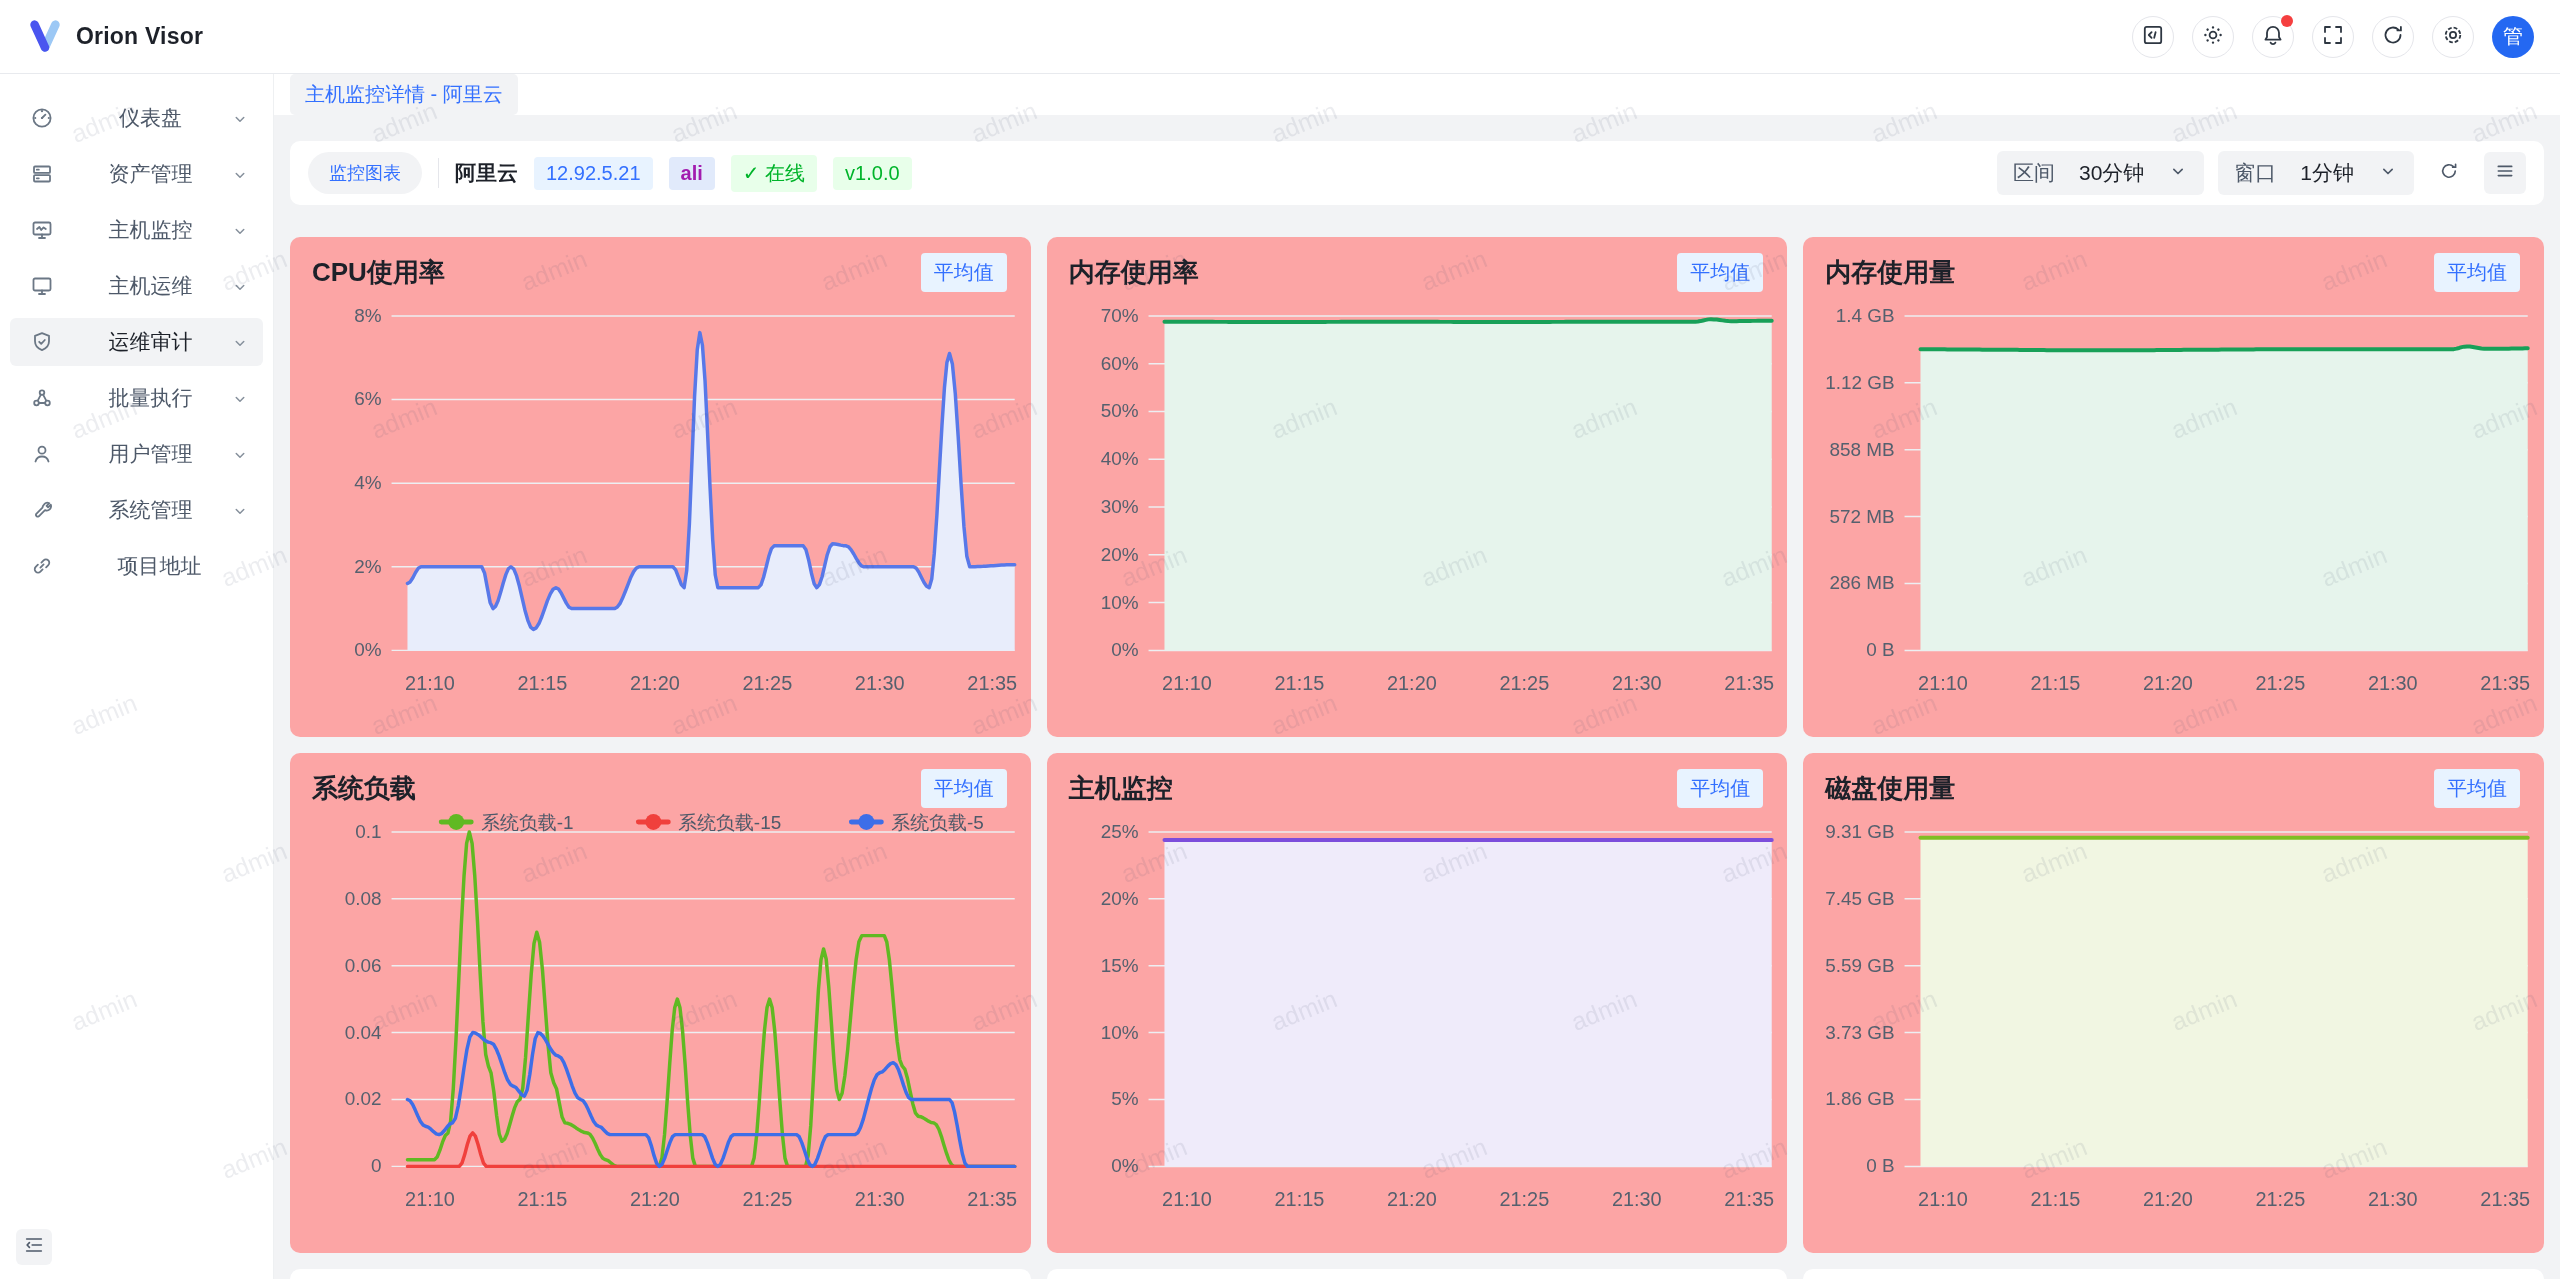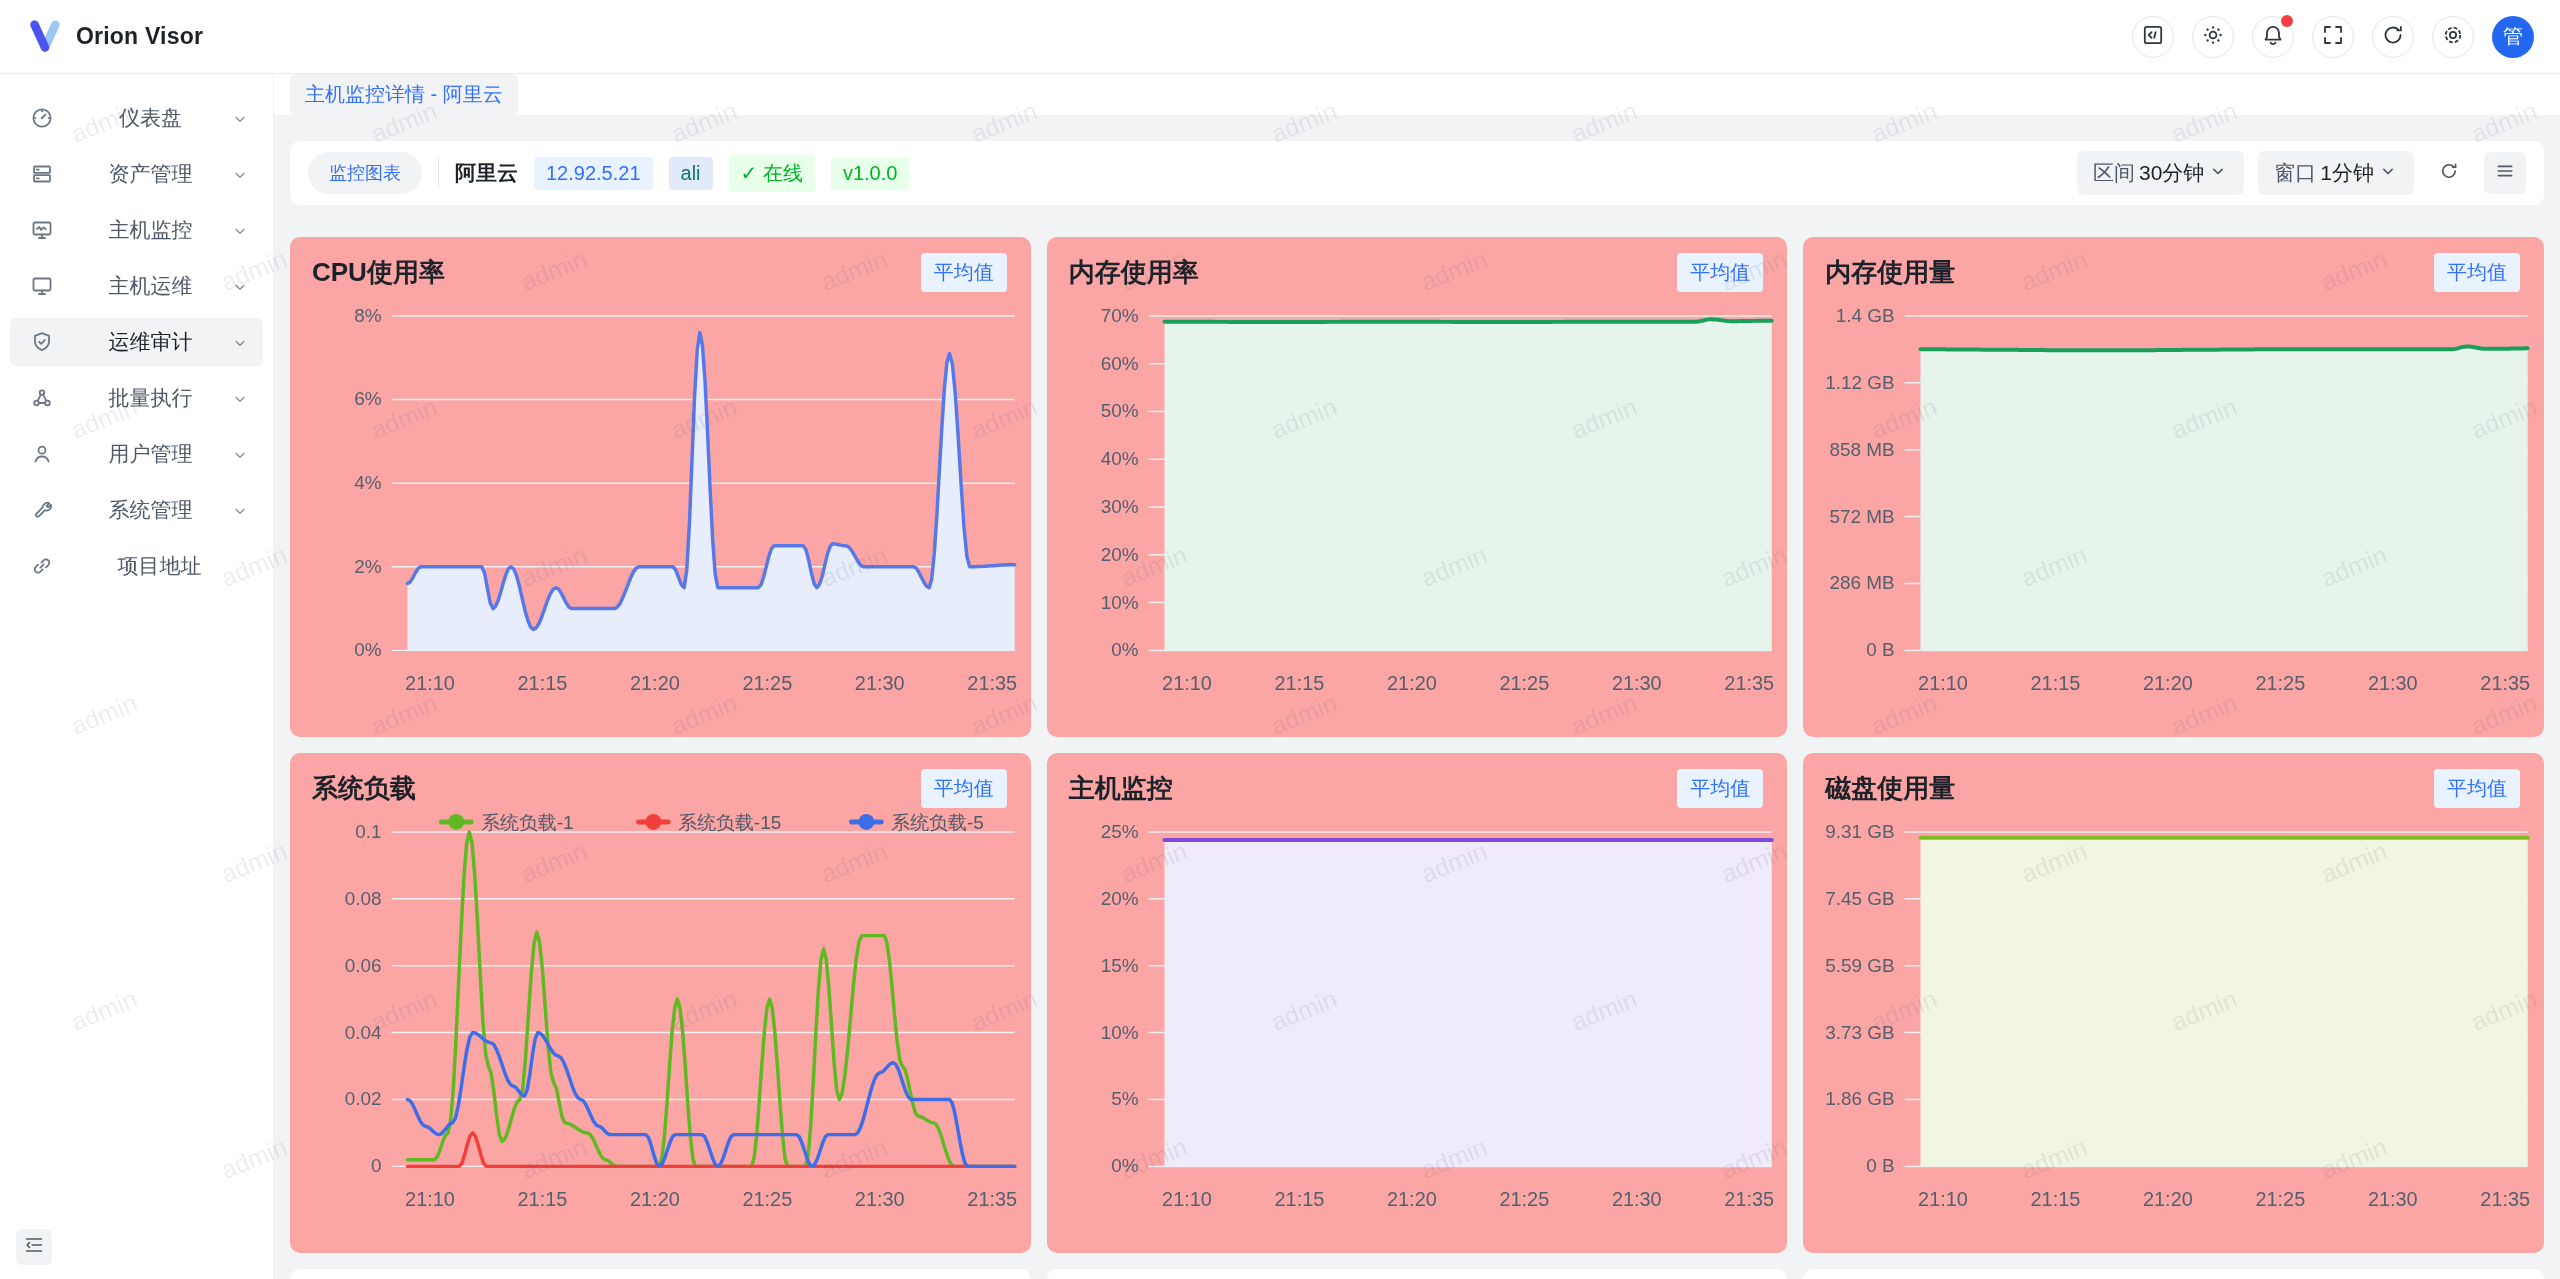--- a/index.html
+++ b/index.html
@@ -41,24 +41,24 @@
 
   
   .title-card { height:64px; background:#fff; border-radius:10px; display:flex; align-items:center;
     justify-content:space-between; padding:0 18px; }
   .tc-left { display:flex; align-items:center; gap:16px; }
   .chart-tab-pill { background:#f2f3f5; color:#3370ff; font-size:18px; padding:9px 21px; border-radius:22px; cursor:pointer; }
   .vdiv { width:1px; height:30px; background:#e5e6eb; }
   .host-name { font-size:21px; font-weight:700; }
   .tag { font-size:20px; padding:5px 12px; border-radius:4px; white-space:nowrap; }
   .tag-blue { background:#e8f3ff; color:#3370ff; }
-  .tag-periwinkle { background:#e1eafb; color:#0f766e; }
+  .tag-periwinkle { background:#e1eafb; color:#a21caf;font-weight:bold; }
   .tag-green { background:#e8ffea; color:#00b42a; }
   .tc-right { display:flex; align-items:center; gap:14px; }
-  .select-ctl { display:flex; align-items:center; gap:4px; background:#f2f3f5; border-radius:6px;
+  .select-ctl { display:flex; align-items:center; gap:24px; background:#f2f3f5; border-radius:6px;
     height:44px; padding:0 16px; font-size:21px; cursor:pointer; }
   .select-ctl .lbl { color:#4e5969; }
   .select-ctl .val { color:#1d2129; }
   .select-ctl svg, .flat-btn svg { width:20px; height:20px; color:#4e5969; }
   .flat-btn { width:42px; height:42px; border-radius:6px; display:flex; align-items:center; justify-content:center;
     color:#4e5969; cursor:pointer; }
   .flat-btn.boxed { background:#f2f3f5; }
 
   
   .grid { margin-top:32px; display:grid; grid-template-columns:repeat(3,1fr); gap:16px; }

